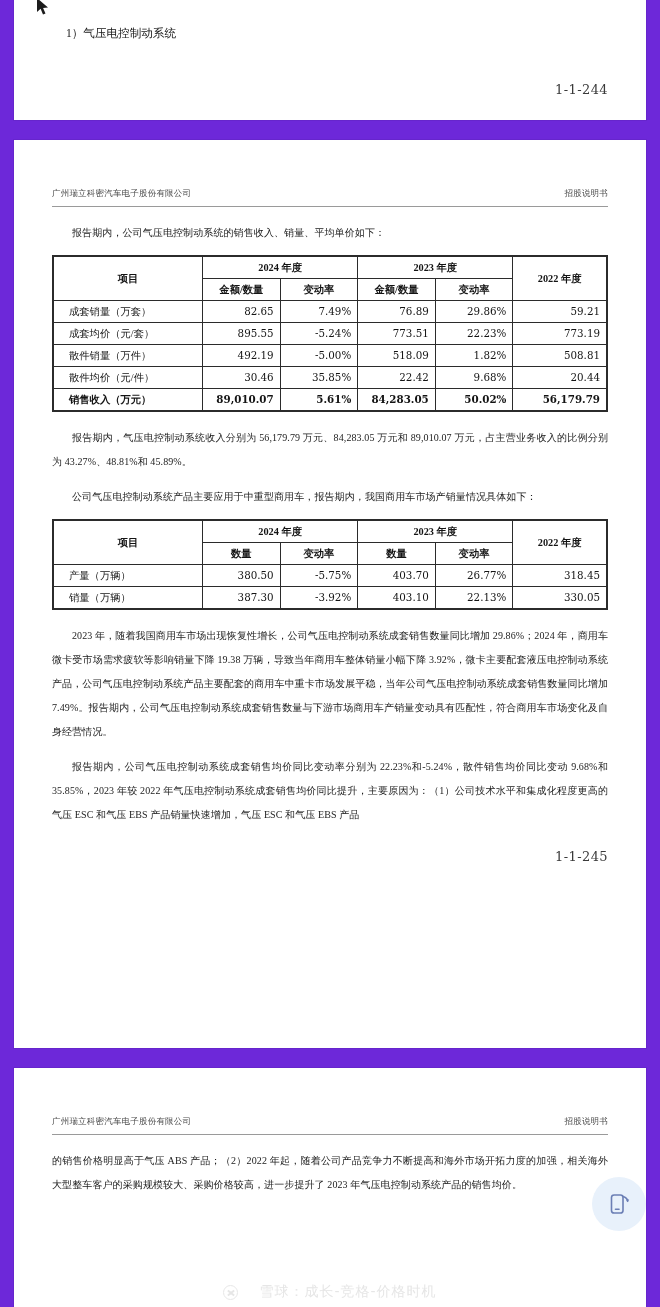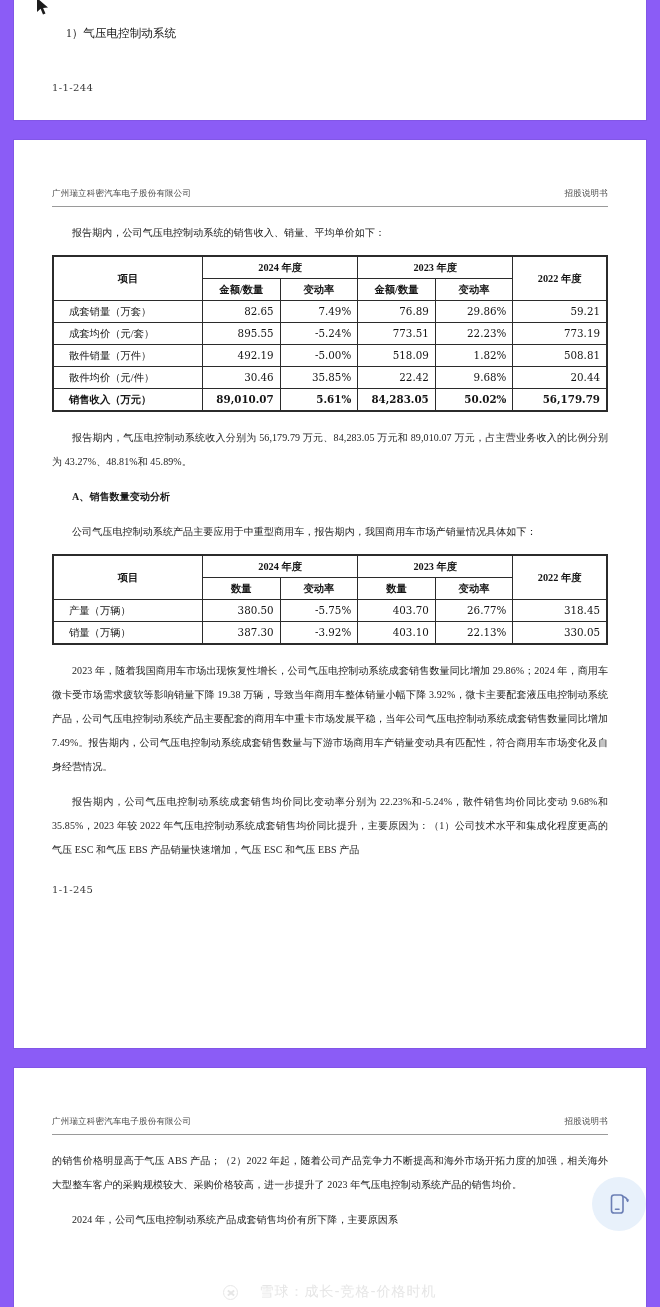--- a/index.html
+++ b/index.html
@@ -14,21 +14,21 @@
     background: #808080;
     font-family: "Liberation Serif", "DejaVu Serif", serif;
     overflow: hidden;
     position: relative;
   }
 
   .viewer {
     position: relative;
     width: 660px;
     height: 1307px;
-    background: #8b5cf6;
+    background: #6d28d9;
   }
 
   
   .cursor-arrow {
     position: absolute;
     left: 36px;
     top: -2px;
     width: 14px;
     height: 18px;
     z-index: 40;
@@ -88,22 +88,22 @@
 
   .heading-1 {
     font-size: 11.6px;
     line-height: 20px;
     color: #161616;
     text-indent: 1.2em;
     margin: 0;
   }
 
   .folio {
-    text-align: left;
-    font-size: 10px;
+    text-align: right;
+    font-size: 13px;
     color: #3a3a3a;
     letter-spacing: 0.4px;
     font-family: "DejaVu Serif", "Liberation Serif", serif;
   }
 
   
   table.doc-table {
     width: 100%;
     border-collapse: collapse;
     font-size: 10.3px;
@@ -282,21 +282,20 @@
             <td class="num">5.61%</td>
             <td class="num">84,283.05</td>
             <td class="num">50.02%</td>
             <td class="num">56,179.79</td>
           </tr>
         </tbody>
       </table>
 
       <p class="para indent blk">报告期内，气压电控制动系统收入分别为 56,179.79 万元、84,283.05 万元和 89,010.07 万元，占主营业务收入的比例分别为 43.27%、48.81%和 45.89%。</p>
 
-      <p class="para sub blk-sm">A、销售数量变动分析</p>
 
       <p class="para indent blk-sm">公司气压电控制动系统产品主要应用于中重型商用车，报告期内，我国商用车市场产销量情况具体如下：</p>
 
       <table class="doc-table">
         <thead>
           <tr>
             <th class="col-item outer-top outer-left" rowspan="2">项目</th>
             <th class="outer-top" colspan="2">2024 年度</th>
             <th class="outer-top" colspan="2">2023 年度</th>
             <th class="col-last outer-top outer-right" rowspan="2">2022 年度</th>
@@ -340,21 +339,20 @@
   <section class="page page-3">
     <div class="page-inner">
 
       <div class="run-head">
         <span>广州瑞立科密汽车电子股份有限公司</span>
         <span>招股说明书</span>
       </div>
 
       <p class="para blk">的销售价格明显高于气压 ABS 产品；（2）2022 年起，随着公司产品竞争力不断提高和海外市场开拓力度的加强，相关海外大型整车客户的采购规模较大、采购价格较高，进一步提升了 2023 年气压电控制动系统产品的销售均价。</p>
 
-      <p class="para indent blk-sm">2024 年，公司气压电控制动系统产品成套销售均价有所下降，主要原因系</p>
     </div>
   </section>
 
   <div class="rotate-fab">
     <svg width="26" height="26" viewBox="0 0 26 26" xmlns="http://www.w3.org/2000/svg">
       <rect x="5.5" y="4" width="11.5" height="18" rx="2.6" fill="none" stroke="#6b7fb5" stroke-width="1.6"></rect>
       <line x1="9.5" y1="18.3" x2="13" y2="18.3" stroke="#6b7fb5" stroke-width="1.6" stroke-linecap="round"></line>
       <path d="M17.2 5.4 C20.3 6.4 21.6 8.2 21.6 10.3" fill="none" stroke="#6b7fb5" stroke-width="1.6" stroke-linecap="round"></path>
       <path d="M21.6 11.2 L19.9 8.6 L23.2 8.6 Z" fill="#6b7fb5"></path>
     </svg>

